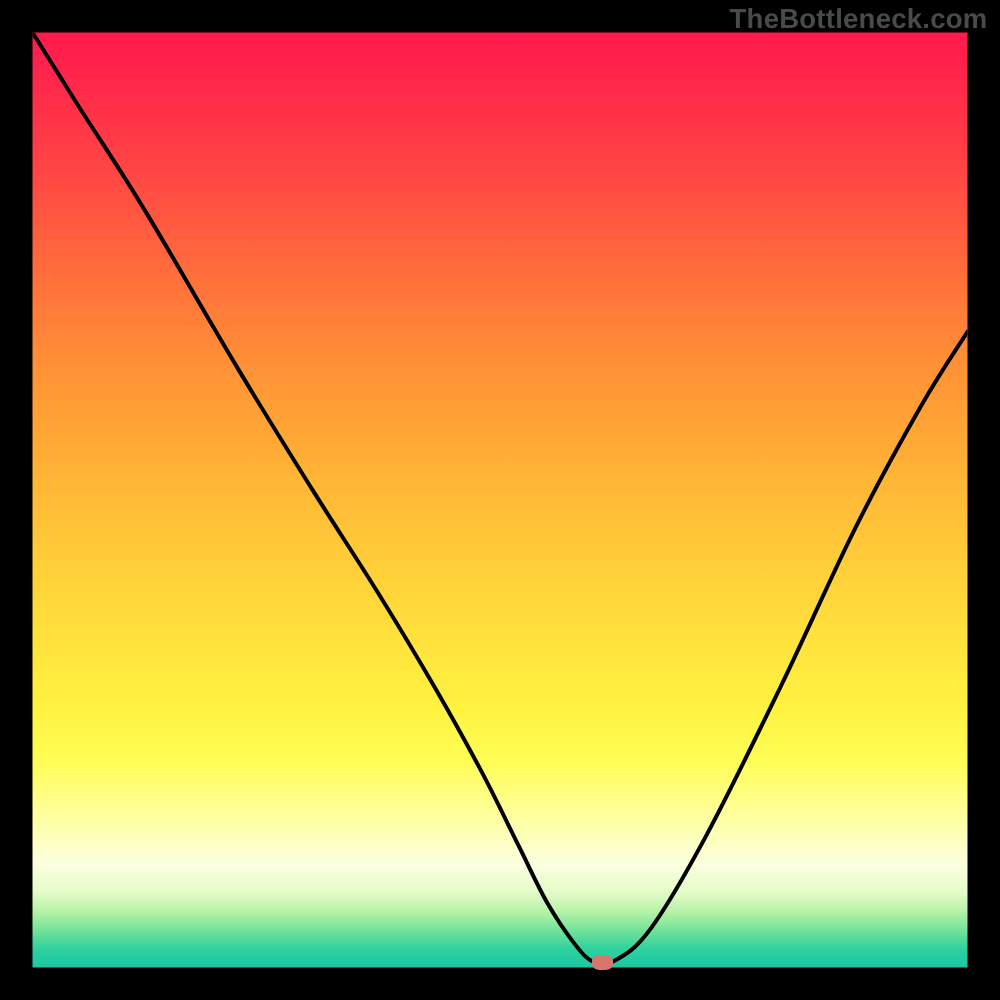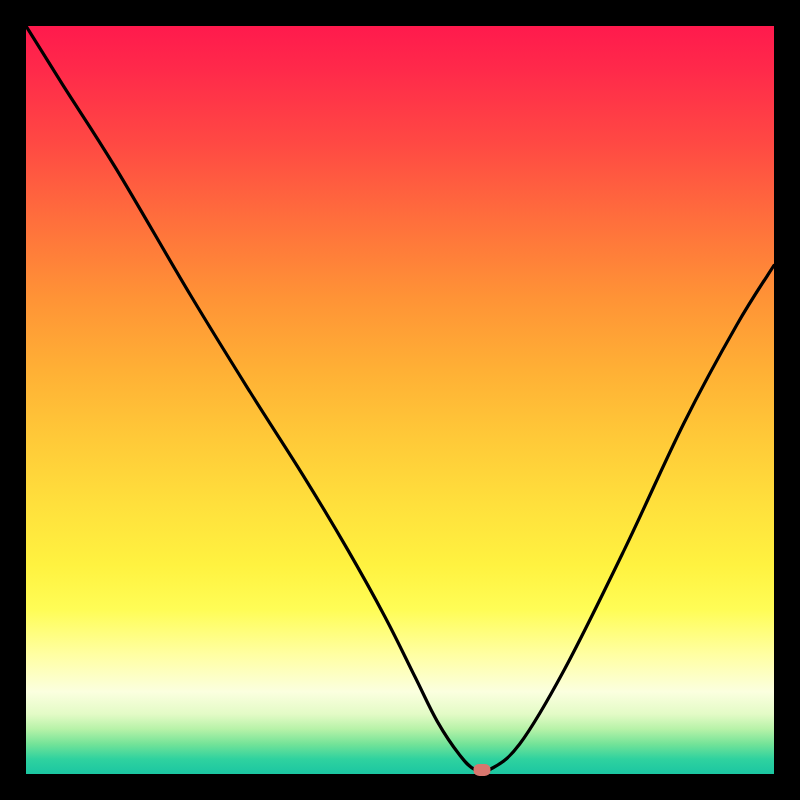--- a/index.html
+++ b/index.html
@@ -71,20 +71,21 @@
     height: 12px;
     border-radius: 6px / 5px;
     background: #d8766e;
     transform: translate(-50%, -50%);
   }
 </style>
 </head>
 <body>
 
 <div class="frame">
+  <div class="watermark">TheBottleneck.com</div>
 
   <div class="plot-area">
     <svg class="curve" viewBox="0 0 748 748" preserveAspectRatio="none">
       <path id="curve-path" d="M 0.00 0.00 C 6.73 10.77, 21.24 34.26, 37.40 59.84 C 53.56 85.42, 66.87 104.42, 89.76 142.12 C 112.65 179.82, 140.32 228.89, 164.56 269.28 C 188.80 309.67, 204.20 334.21, 224.40 366.52 C 244.60 398.83, 259.26 420.53, 276.76 448.80 C 294.26 477.07, 306.83 498.02, 321.64 523.60 C 336.45 549.18, 346.92 568.03, 359.04 590.92 C 371.16 613.81, 379.54 631.91, 388.96 650.76 C 398.38 669.61, 403.32 681.50, 411.40 695.64 C 419.48 709.78, 427.11 720.68, 433.84 729.30 C 440.57 737.92, 443.41 740.95, 448.80 743.51 C 454.19 746.07, 455.68 748.09, 463.76 743.51 C 471.84 738.93, 480.22 736.12, 493.68 718.08 C 507.14 700.04, 519.71 678.29, 538.56 643.28 C 557.41 608.27, 576.86 568.03, 598.40 523.60 C 619.94 479.17, 638.04 436.83, 658.24 396.44 C 678.44 356.05, 694.44 327.47, 710.60 299.20 C 726.76 270.93, 741.27 250.13, 748.00 239.36" fill="none" stroke="#000000" stroke-width="3.2" stroke-linejoin="round" stroke-linecap="round"></path>
     </svg>
     <div id="marker" class="marker" style="left: 456.28px; top: 743.512px; background: rgb(216, 118, 110);"></div>
   </div>
 </div>
 
 </body></html>

